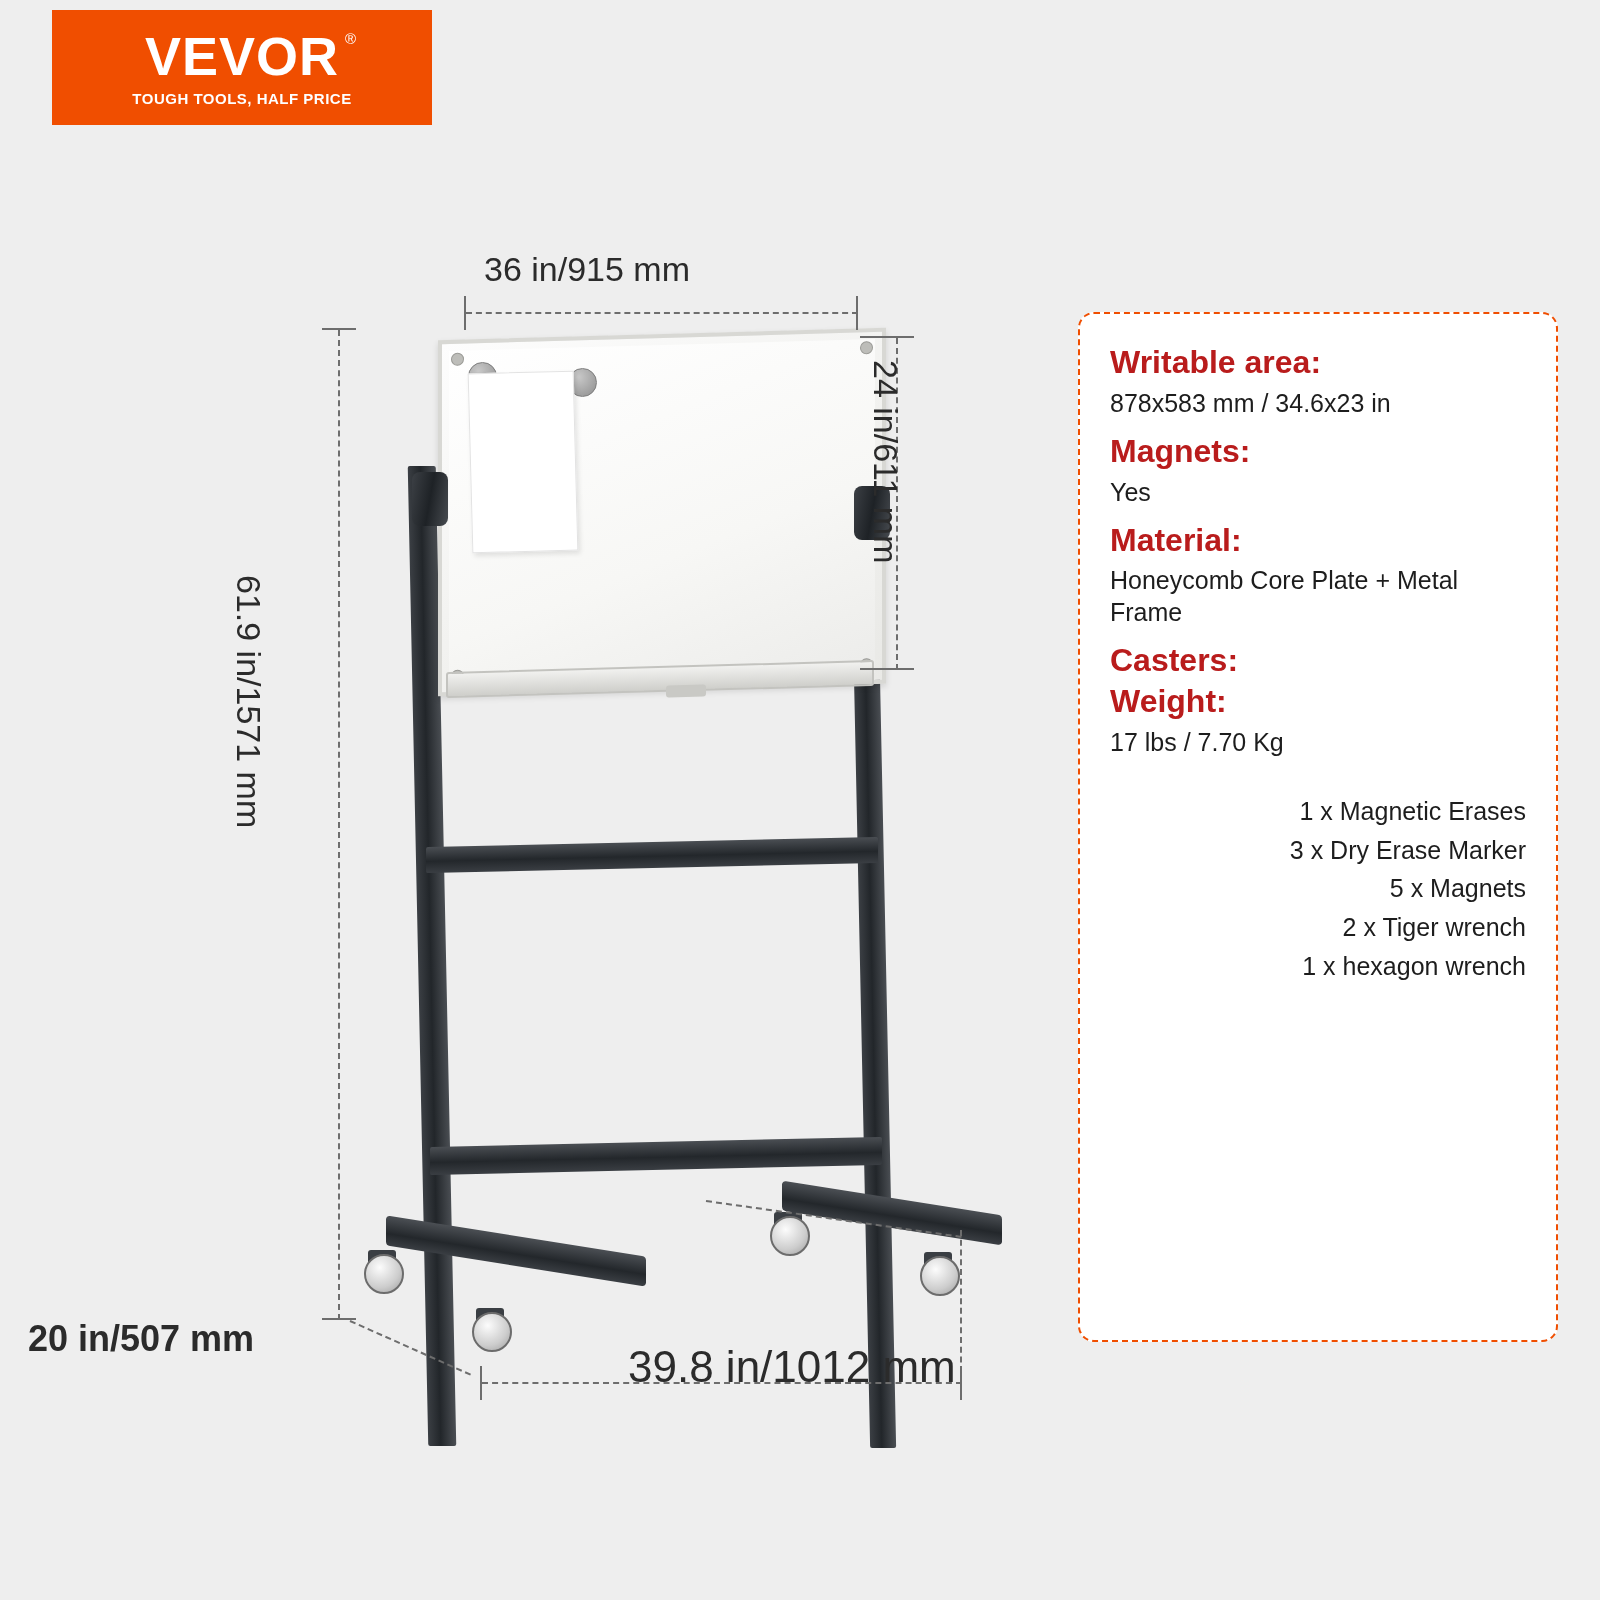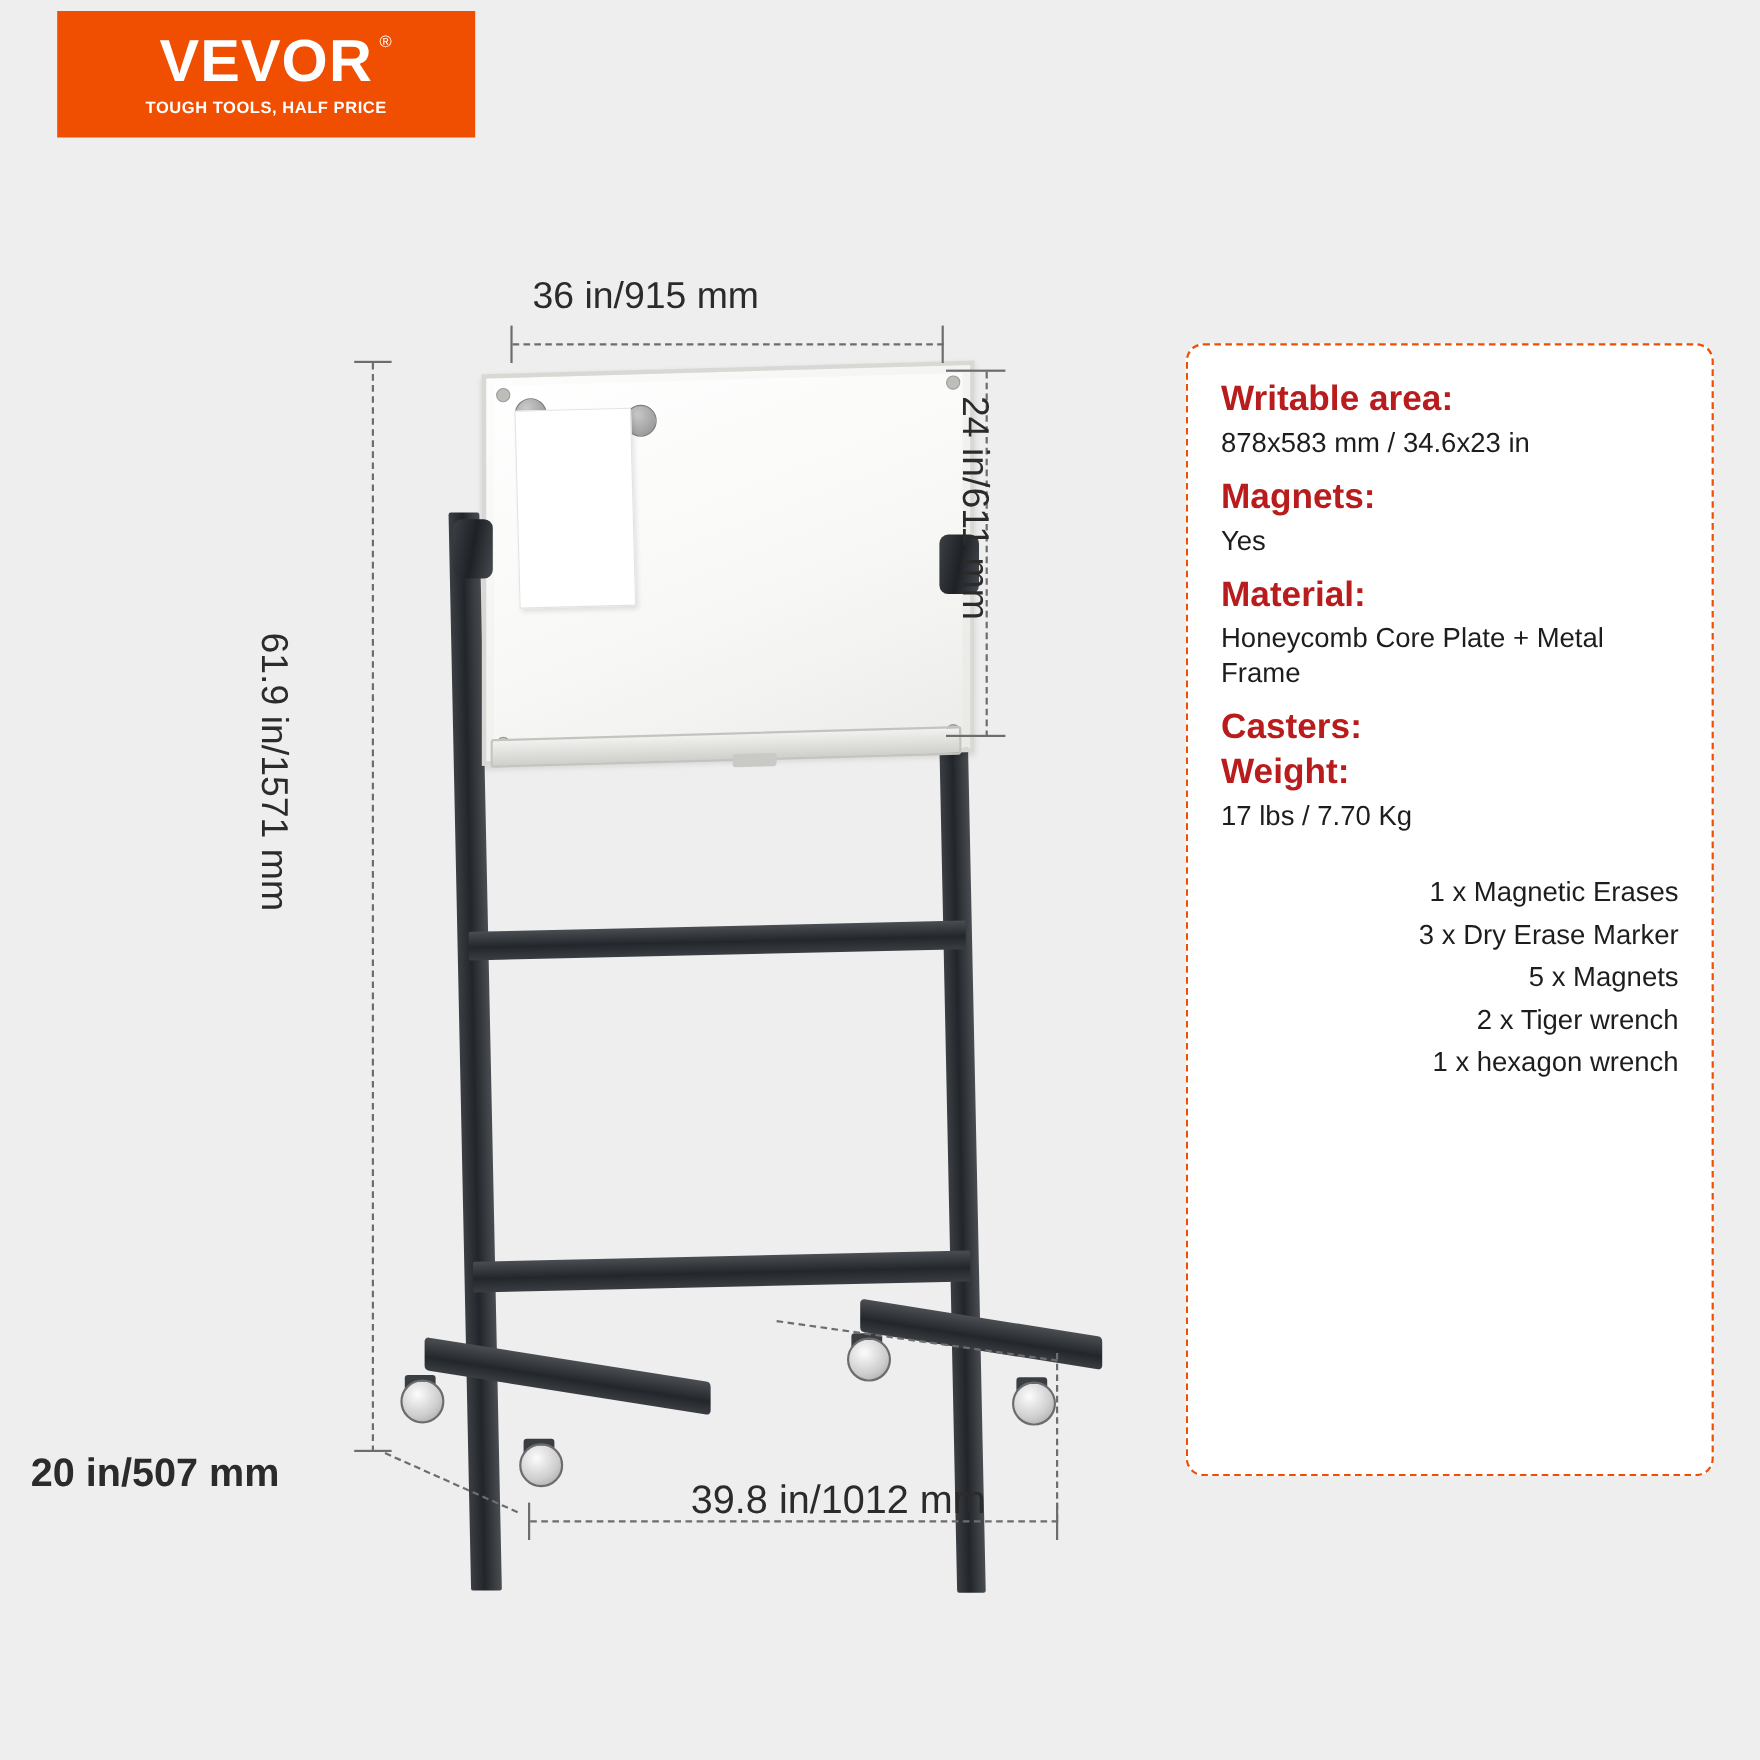--- a/index.html
+++ b/index.html
@@ -115,21 +115,21 @@
   .caster .cap{
     position:absolute;top:0;left:6px;width:28px;height:16px;background:#3a3e43;border-radius:3px;
   }
 
   
   .dim-text{position:absolute;color:#2b2b2b;font-size:34px;white-space:nowrap;}
   .dim-top{left:484px;top:250px;}
   .dim-right{left:905px;top:360px;transform:rotate(90deg);transform-origin:left top;}
   .dim-left{left:268px;top:575px;transform:rotate(90deg);transform-origin:left top;}
   .dim-depth{left:28px;top:1318px;font-size:36px;font-weight:bold;}
-  .dim-width{left:628px;top:1342px;font-size:36px;}
+  .dim-width{left:628px;top:1342px;font-size:44px;}
 
   .gline{position:absolute;border-color:#6d6d6d;}
   .gline-h{border-top:2px dashed #6d6d6d;}
   .gline-v{border-left:2px dashed #6d6d6d;}
   .tick{position:absolute;background:#6d6d6d;}
 </style>
 </head>
 <body>
 
 <div class="logo-box">

